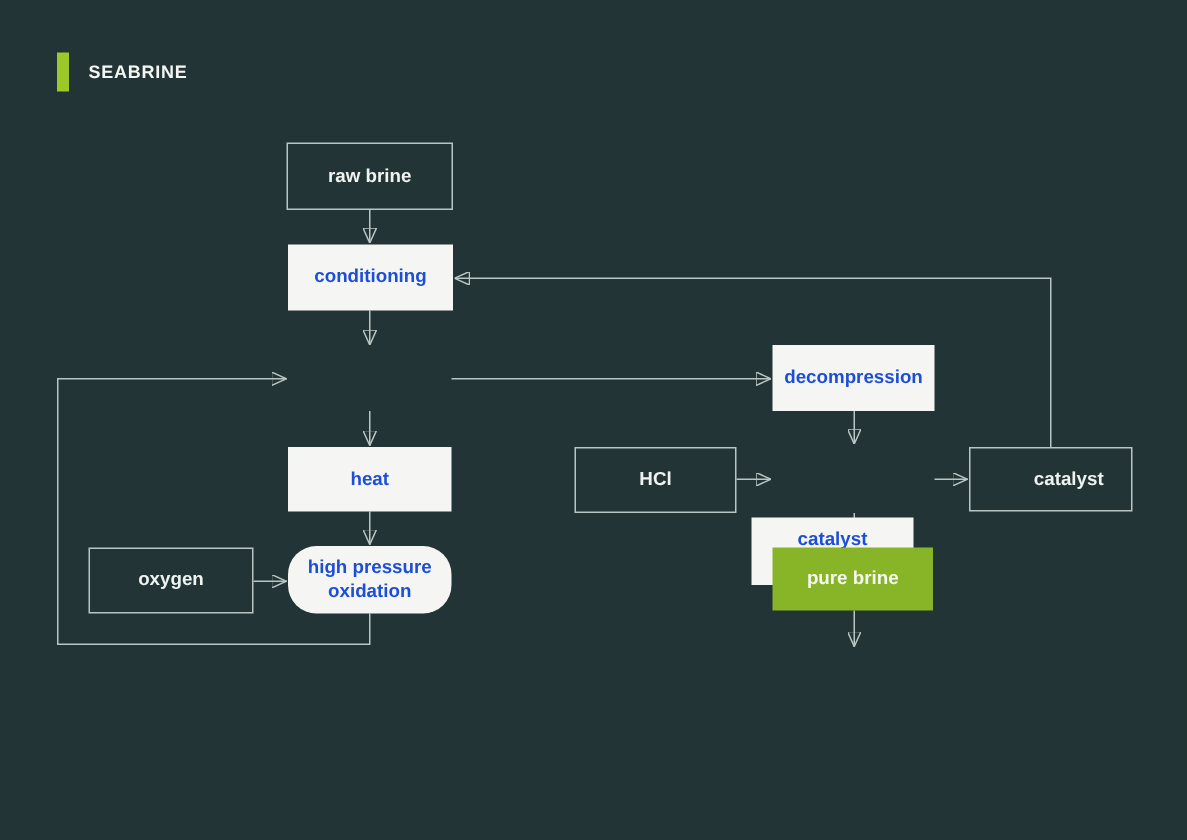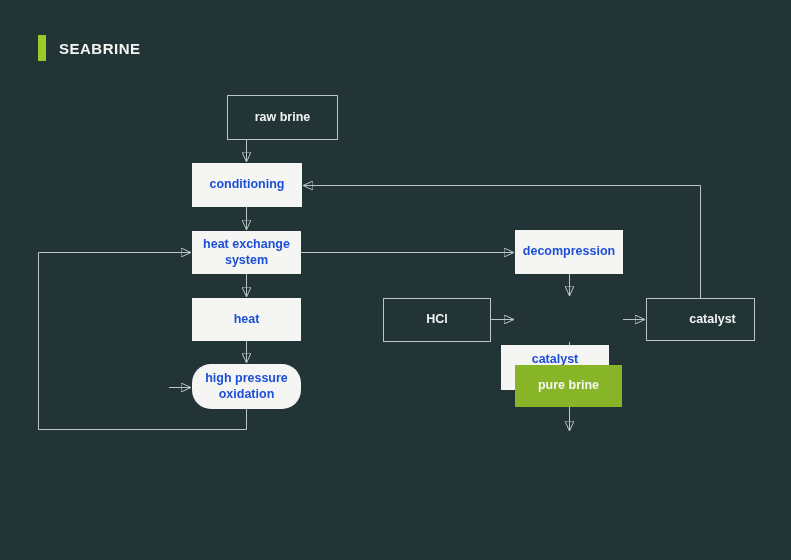--- a/index.html
+++ b/index.html
@@ -8,41 +8,41 @@
     background: #223435;
     font-family: "Liberation Sans", sans-serif;
     overflow: hidden;
   }
   .stage { position: relative; width: 791px; height: 560px; }
 
   
   .header { position: absolute; left: 38px; top: 35px; display: flex; align-items: center; }
   .accent-bar { display: inline-block; width: 8px; height: 26px; background: #9cc829; margin-right: 13px; }
   .title {
-    margin: 0; font-size: 15px; font-weight: 700; letter-spacing: 0.5px;
+    margin: 0; font-size: 12px; font-weight: 700; letter-spacing: 0.5px;
     color: #f3f6f3; text-transform: uppercase;
   }
 
   
   svg.wires { position: absolute; left: 0; top: 0; }
   svg.wires path { fill: none; stroke: #b9c6c3; stroke-width: 1; }
 
   
   .node {
     position: absolute; box-sizing: border-box;
     display: flex; align-items: center; justify-content: center;
     text-align: center; padding: 4px 8px;
     font-size: 12.5px; font-weight: 600; line-height: 1.25;
   }
   .node.filled   { background: #f5f6f3; color: #1d4ed8; }
   .node.outlined { background: transparent; border: 1px solid #b9c6c3; color: #eef3f1; }
   .node.green    { background: #88b427; color: #f6f8f2; }
 
   
-  .n-raw-brine        { left: 191px; top:  95px; width: 111px; height: 45px; margin-left: 36px; }
+  .n-raw-brine        { left: 191px; top:  95px; width: 111px; height: 45px; }
   .n-conditioning     { left: 192px; top: 163px; width: 110px; height: 44px; }
   .n-heat-exchange    { left: 192px; top: 231px; width: 109px; height: 43px; }
   .n-heat             { left: 192px; top: 298px; width: 109px; height: 43px; }
   .n-oxygen           { left:  59px; top: 365px; width: 110px; height: 44px; }
   .n-hpo              { left: 192px; top: 364px; width: 109px; height: 45px; border-radius: 19px; }
   .n-decompression    { left: 515px; top: 230px; width: 108px; height: 44px; }
   .n-hcl              { left: 383px; top: 298px; width: 108px; height: 44px; }
   .n-catalyst-recovery{ left: 501px; top: 297px; width: 108px; height: 45px; margin-top: 48px; }
   .n-catalyst         { left: 646px; top: 298px; width: 109px; height: 43px; padding-left: 32px; }
   .n-pure-brine       { left: 515px; top: 365px; width: 107px; height: 42px; }
@@ -80,28 +80,28 @@
   </svg>
 
   <div class="node outlined n-raw-brine">
     <span>raw brine</span>
   </div>
 
   <div class="node filled n-conditioning">
     <span>conditioning</span>
   </div>
 
-  <div class="node filled n-heat-exchange">
-    <span>heat exchange system</span>
-  </div>
 
   <div class="node filled n-heat">
     <span>heat</span>
   </div>
 
+  <div class="node outlined n-oxygen">
+    <span>oxygen</span>
+  </div>
 
   <div class="node filled n-hpo">
     <span>high pressure oxidation</span>
   </div>
 
   <div class="node outlined n-hcl">
     <span>HCl</span>
   </div>
 
   <div class="node filled n-decompression">

